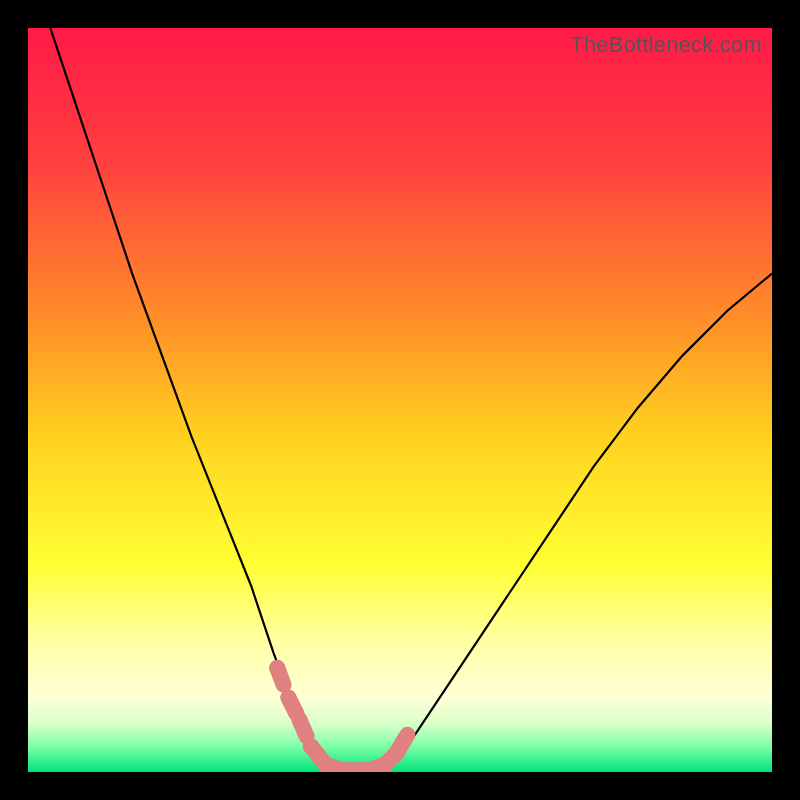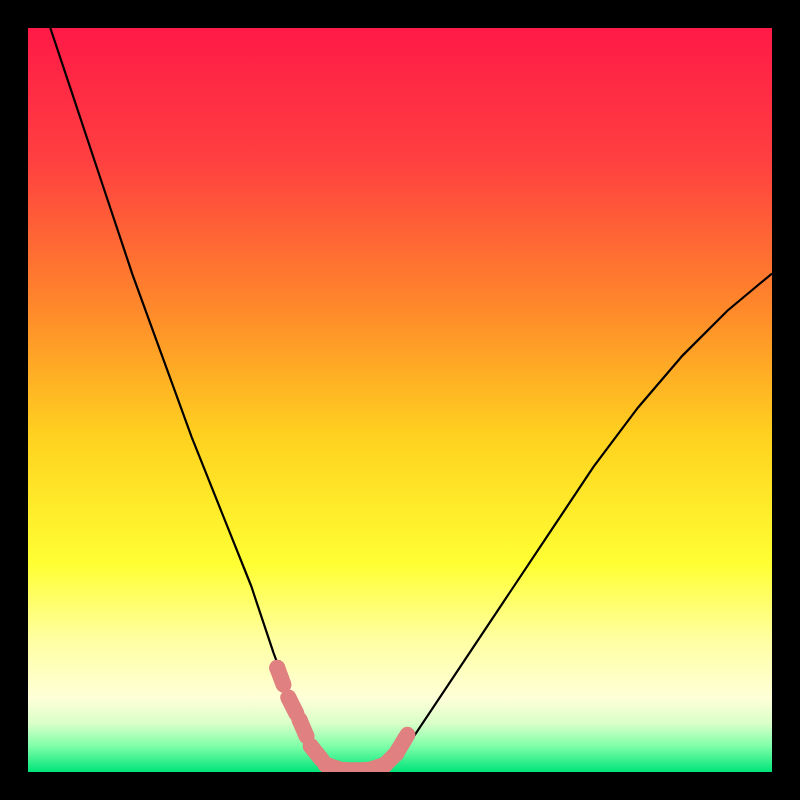--- a/index.html
+++ b/index.html
@@ -90,15 +90,16 @@
           <circle cx="297.60" cy="736.56" r="8" fill="#e08080"></circle>
           <circle cx="312.48" cy="741.77" r="8" fill="#e08080"></circle>
           <circle cx="327.36" cy="742.51" r="8" fill="#e08080"></circle>
           <circle cx="342.24" cy="741.77" r="8" fill="#e08080"></circle>
           <circle cx="357.12" cy="736.56" r="8" fill="#e08080"></circle>
           <circle cx="368.28" cy="725.40" r="8" fill="#e08080"></circle>
           <circle cx="379.44" cy="706.80" r="8" fill="#e08080"></circle>
         </g>
     </svg>
 
+    <div class="watermark">TheBottleneck.com</div>
   </div>
 
 </div>
 
 </body></html>

